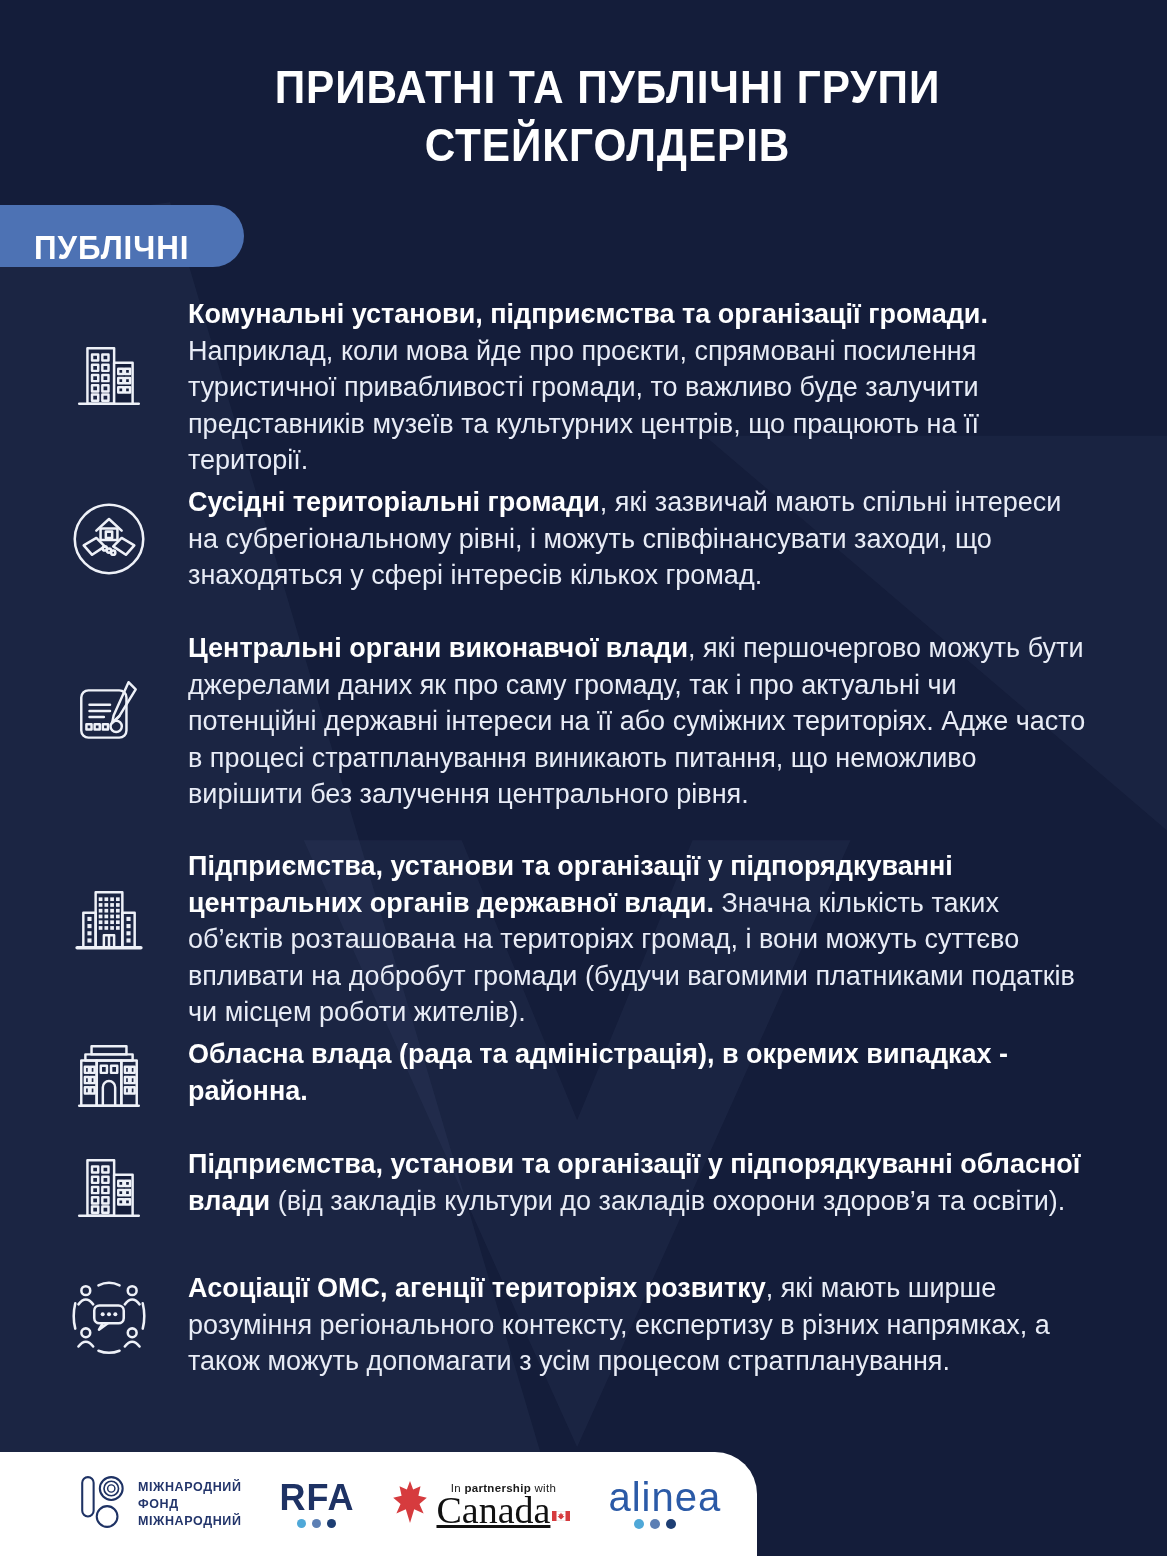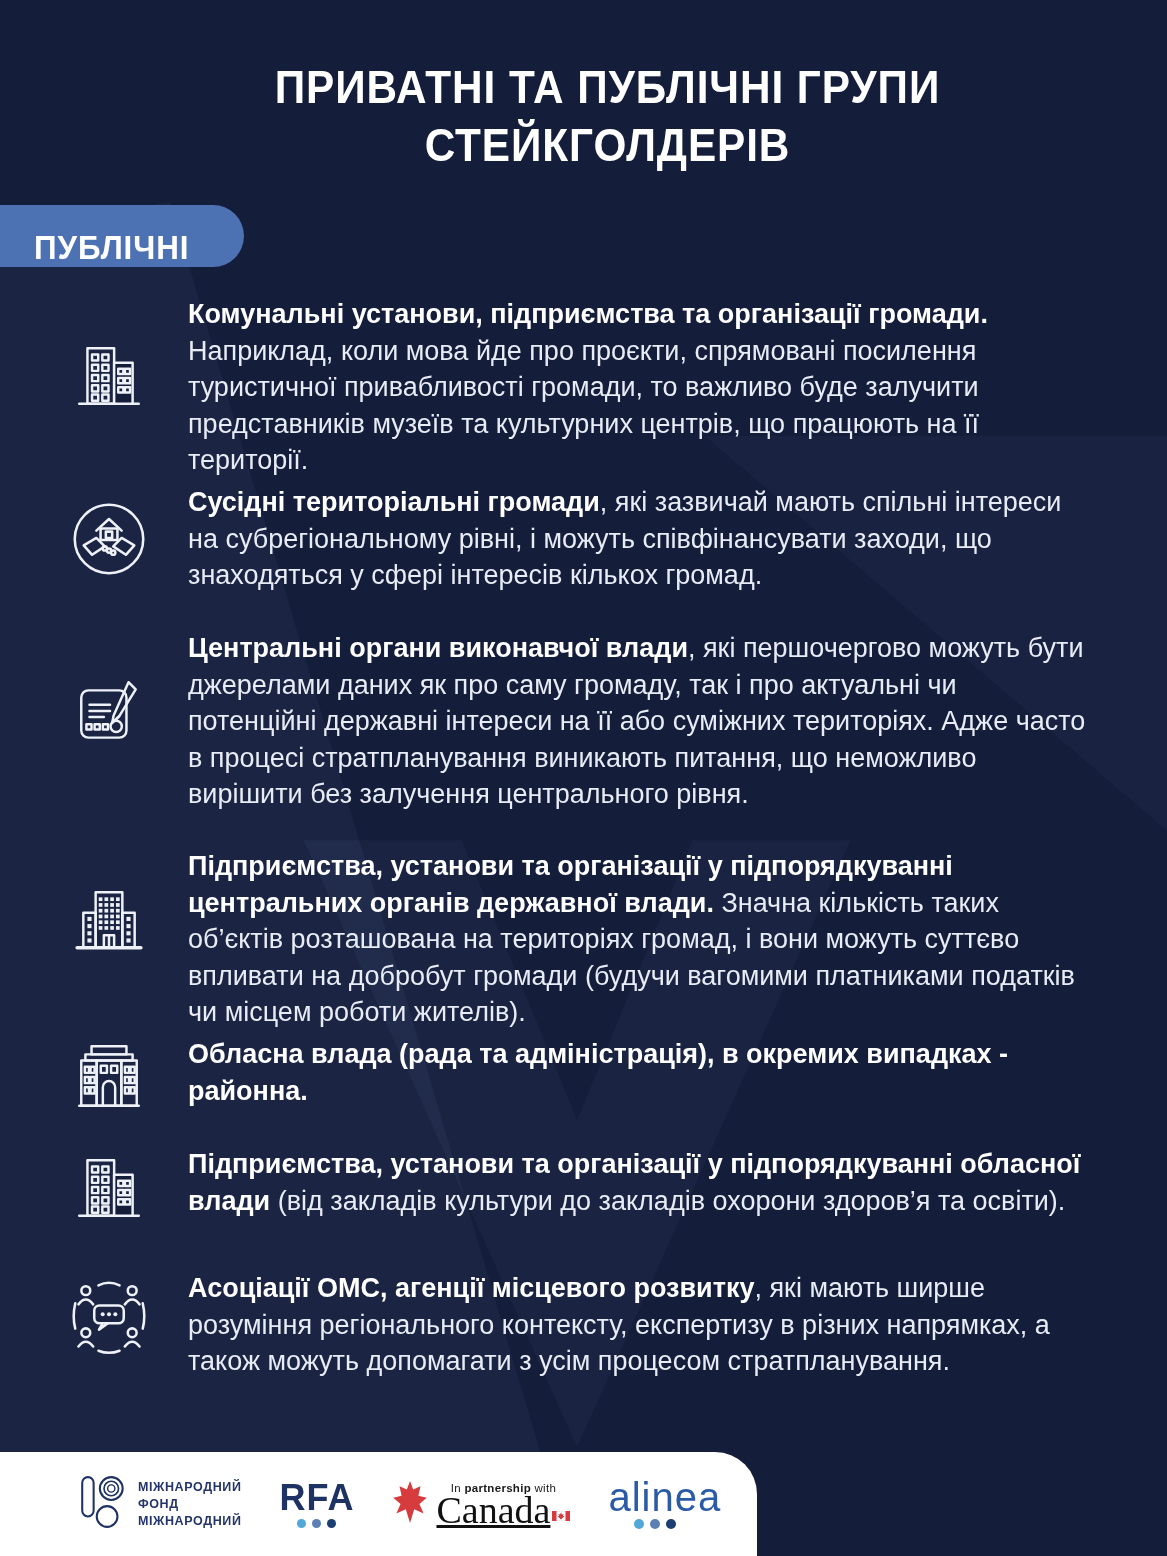--- a/index.html
+++ b/index.html
@@ -244,21 +244,21 @@
       <circle cx="15" cy="52" r="4.2"></circle>
         <path d="M8 65 Q15 56 22 65"></path>
       <circle cx="59" cy="52" r="4.2"></circle>
         <path d="M52 65 Q59 56 66 65"></path>
       <path d="M27 7 Q37 2 47 7"></path>
       <path d="M69 24 Q72 37 69 48"></path>
       <path d="M47 69 Q37 73 27 69"></path>
       <path d="M5 48 Q2 37 5 24"></path>
     </svg>
   </div>
-  <p class="sec" style="top:1270px"><b>Асоціації ОМС, агенції місцевого розвитку</b><span>, які мають ширше розуміння регіонального контексту, експертизу в різних напрямках, а також можуть допомагати з усім процесом стратпланування.</span></p>
+  <p class="sec" style="top:1270px"><b>Асоціації ОМС, агенції територіях розвитку</b><span>, які мають ширше розуміння регіонального контексту, експертизу в різних напрямках, а також можуть допомагати з усім процесом стратпланування.</span></p>
 
   <div class="footer">
     <div class="lg">
       <span>
         <svg width="48" height="56" viewBox="0 0 46 54">
           <rect x="2" y="3" width="11" height="38" rx="5.5" fill="none" stroke="#1e3264" stroke-width="2"></rect>
           <circle cx="30" cy="14" r="11" fill="none" stroke="#1e3264" stroke-width="2"></circle>
           <circle cx="30" cy="14" r="7" fill="none" stroke="#1e3264" stroke-width="1.6"></circle>
           <circle cx="30" cy="14" r="3.5" fill="none" stroke="#1e3264" stroke-width="1.4"></circle>
           <circle cx="26" cy="41" r="10" fill="none" stroke="#1e3264" stroke-width="2"></circle>

